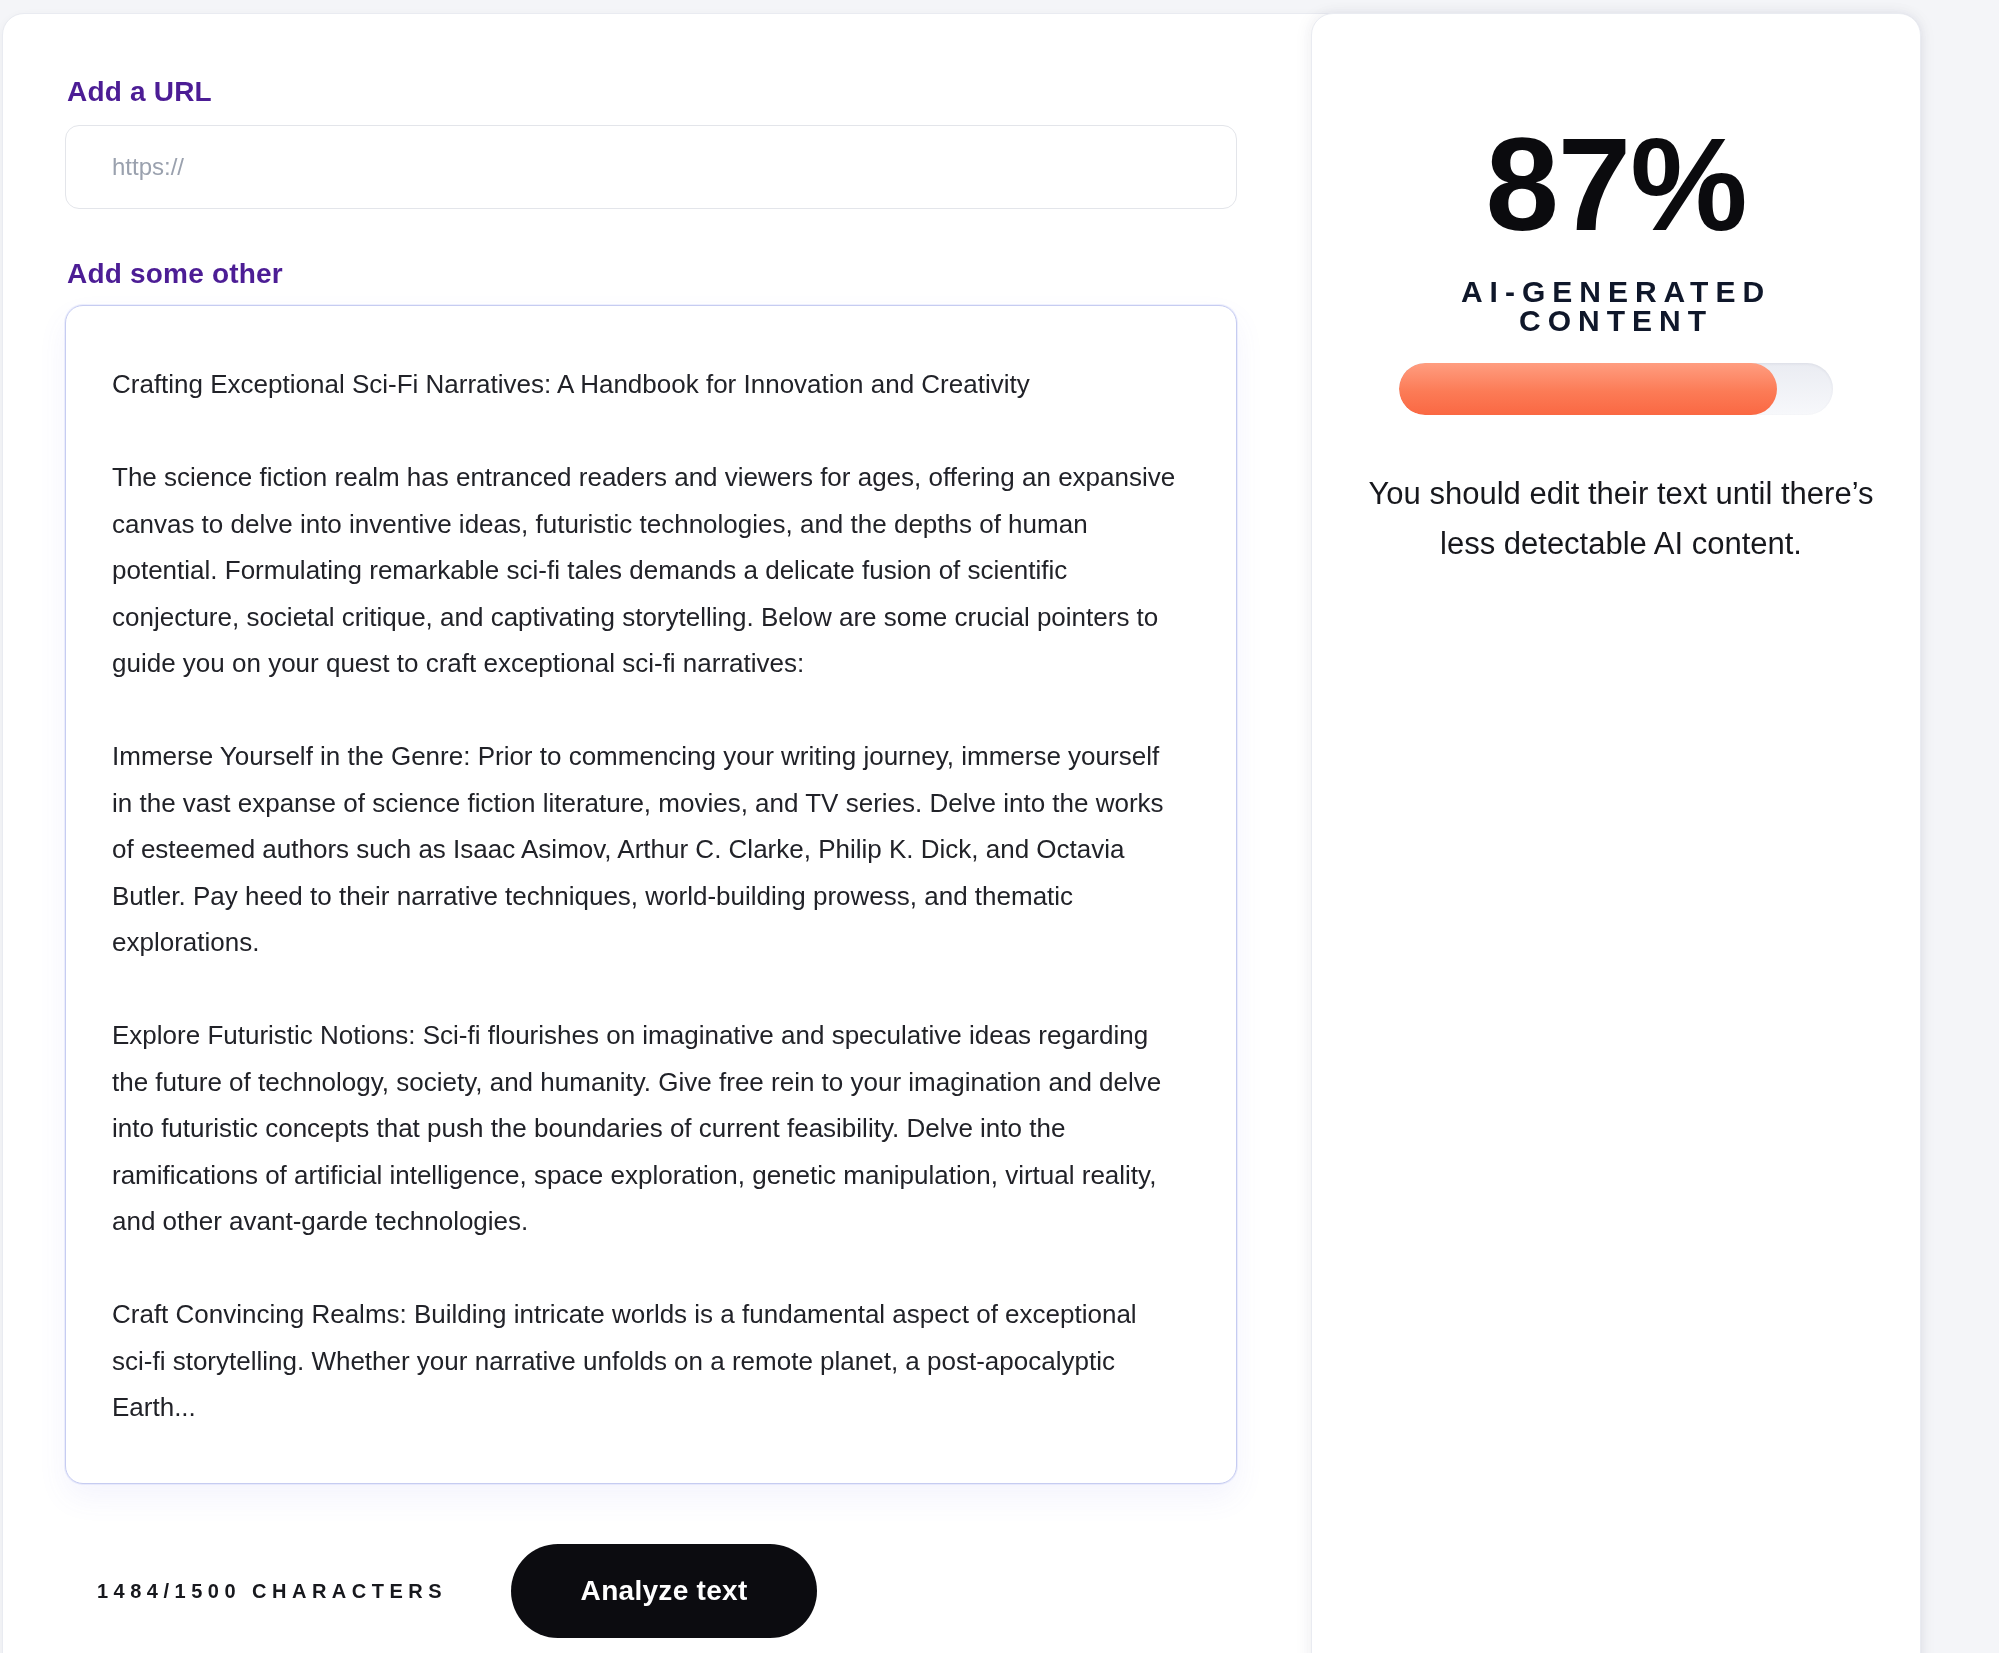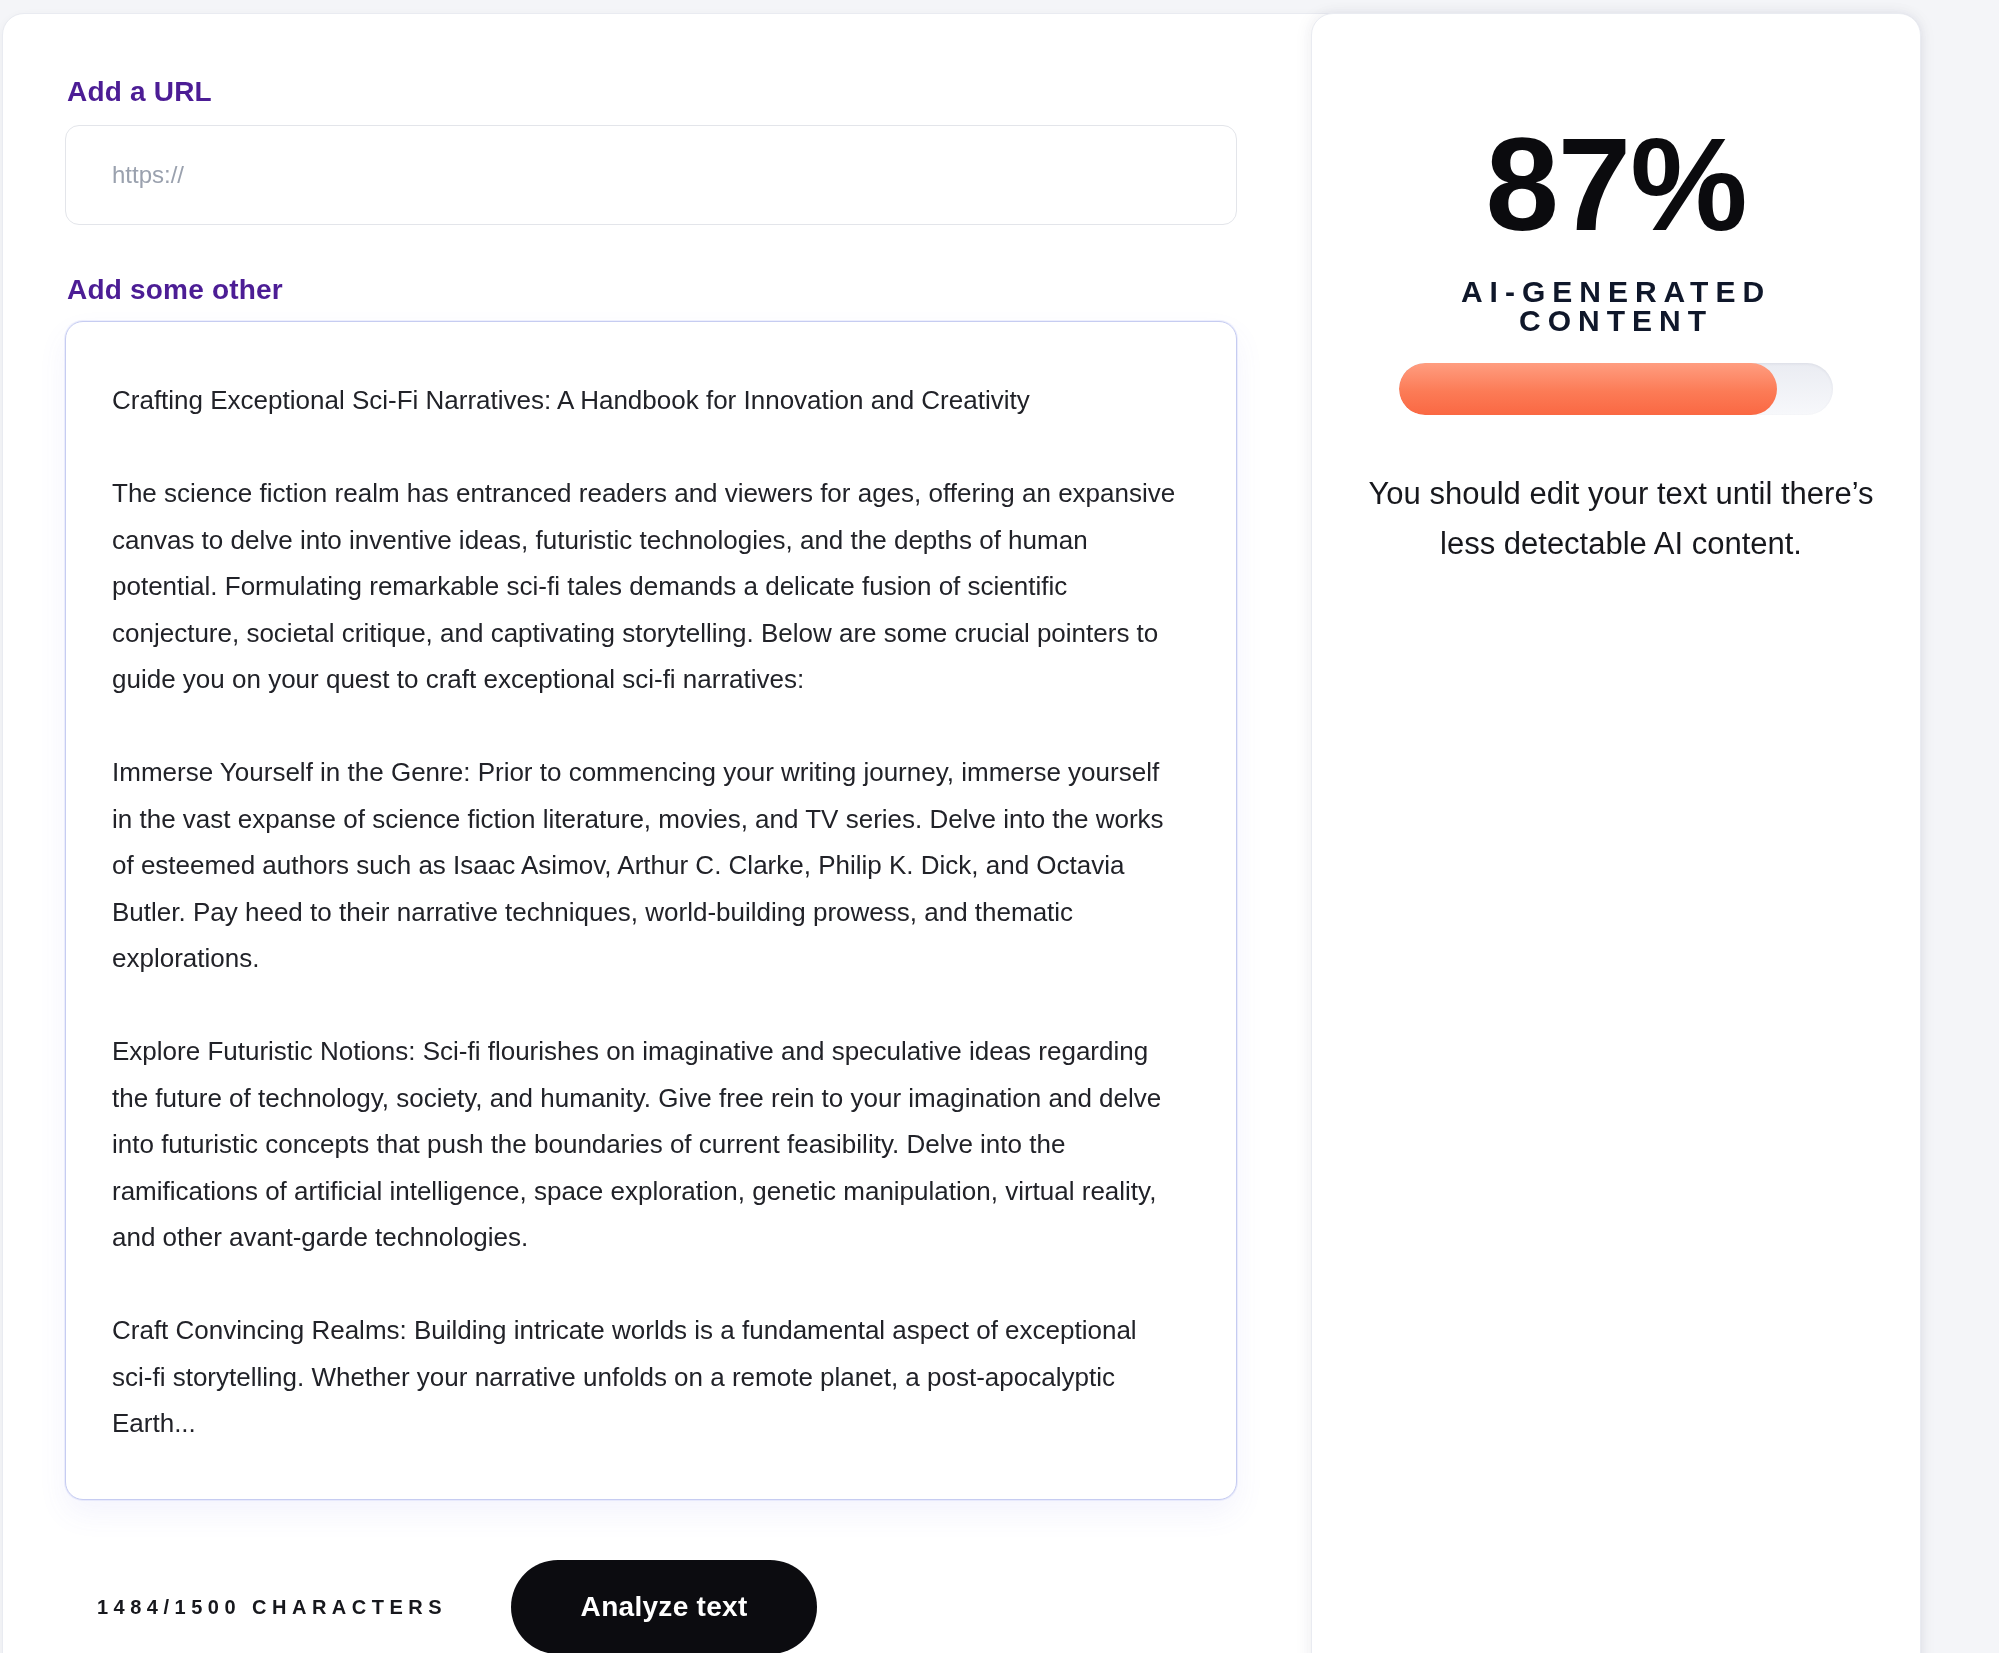--- a/index.html
+++ b/index.html
@@ -33,21 +33,21 @@
     font-weight: 600;
     color: #4c1d95;
     letter-spacing: 0.2px;
     margin: 0 0 14px 2px;
     line-height: 34px;
   }
   .url-label { margin-bottom: 16px; }
   .url-input {
     display: block;
     width: 100%;
-    height: 100px;
+    height: 84px;
     border: 1px solid #e3e5ea;
     border-radius: 14px;
     padding: 0 46px;
     font-family: inherit;
     font-size: 24px;
     color: #3a3d45;
     background: #ffffff;
     outline: none;
   }
   .url-input::placeholder { color: #9aa1ae; }
@@ -174,16 +174,16 @@
       <button class="analyze-btn">Analyze text</button>
     </div>
   </div>
 
   <div class="results-card">
     <div class="score-percent">87%</div>
     <div class="score-label">AI-GENERATED CONTENT</div>
     <div class="progress-track">
       <div class="progress-fill" style="width: 87%;"></div>
     </div>
-    <div class="advice-text">You should edit your text until there’s less detectable AI content.</div>
+    <div class="advice-text">You should edit their text until there’s less detectable AI content.</div>
   </div>
 
 </div>
 
 </body></html>

